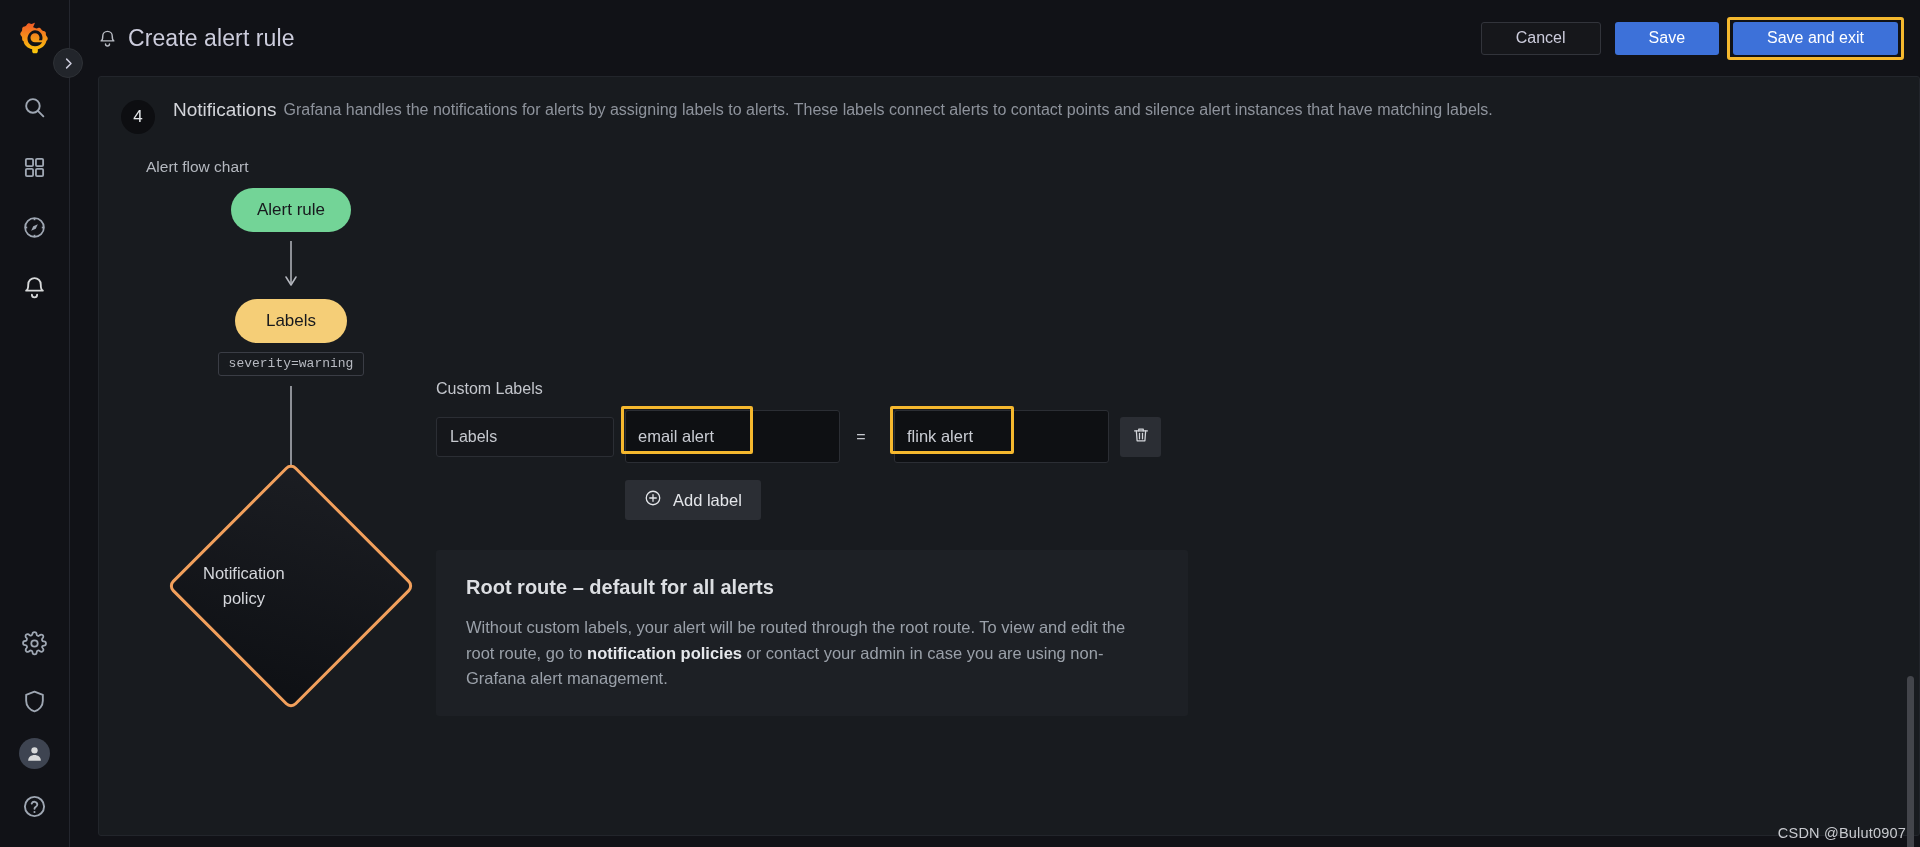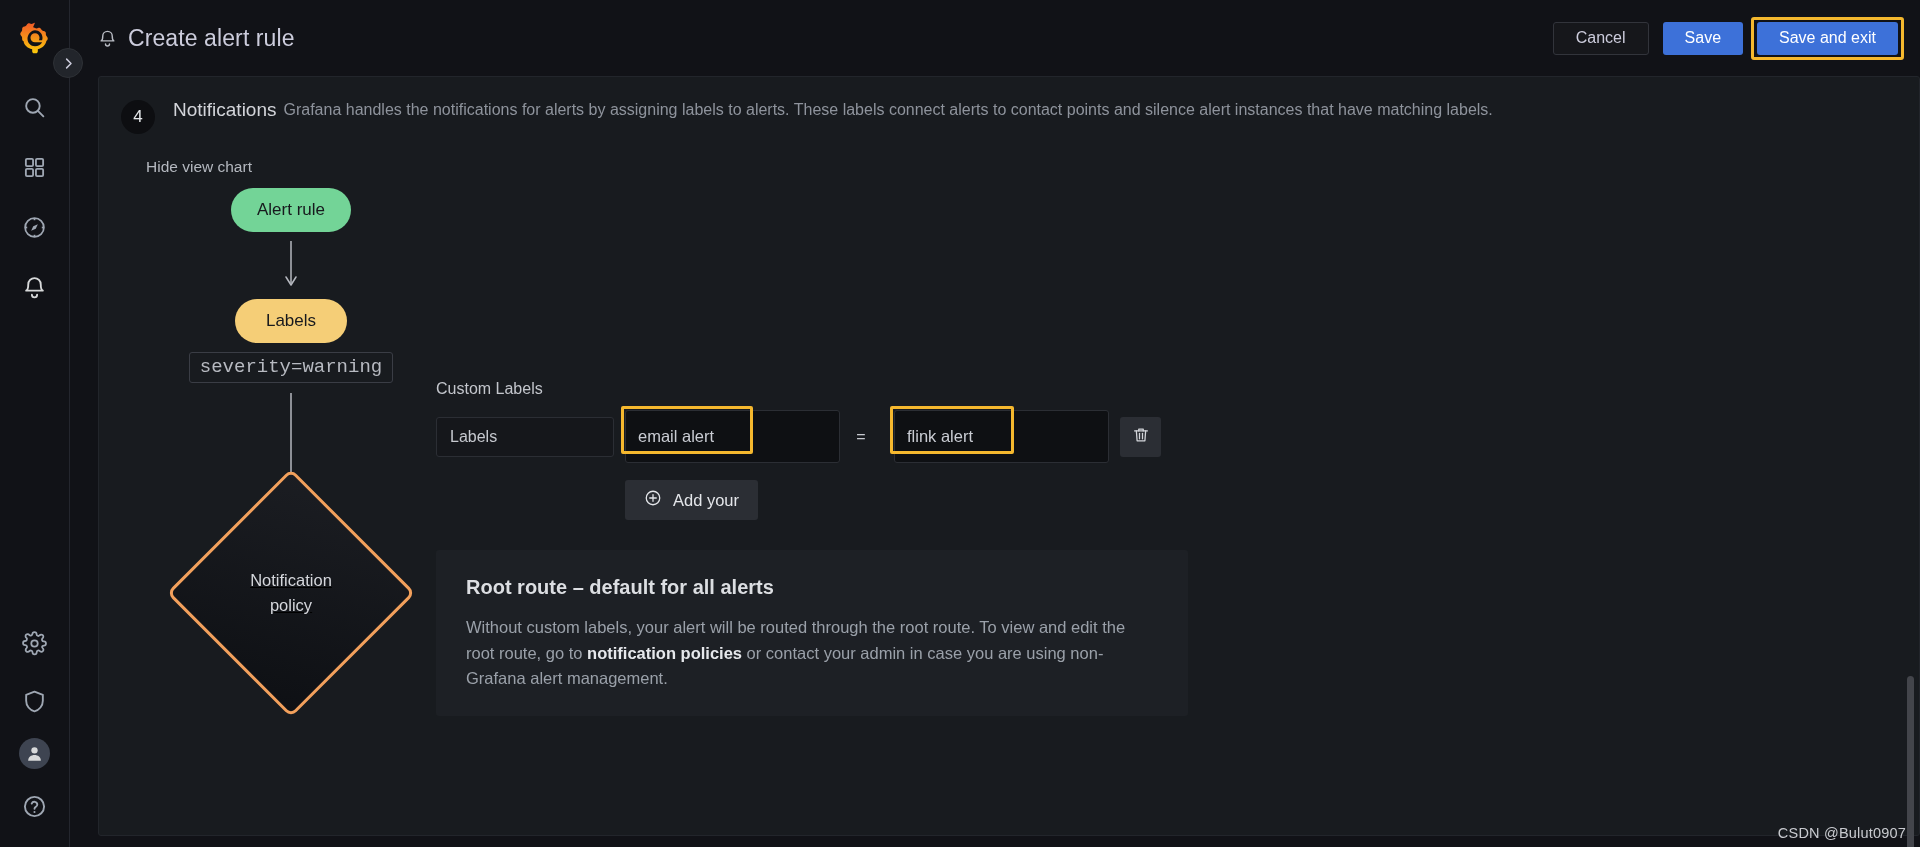--- a/index.html
+++ b/index.html
@@ -58,21 +58,21 @@
     background: #111217;
   }
   .page-title-wrap { display:flex; align-items:center; gap: 11px; }
   .bell-small { color:#b9bcc4; display:flex; align-items:center; }
   .page-title { font-size: 23px; color: #ccccdc; font-weight: 400; letter-spacing:.1px; }
   .topbar-actions { margin-left: auto; display:flex; align-items:center; gap: 14px; position:relative; }
 
   .btn {
     height: 33px; border-radius: 3px; font-size: 16px;
     display:flex; align-items:center; justify-content:center;
-    cursor: pointer; border: none; padding: 0 22px;
+    cursor: pointer; border: none; padding: 0 34px;
     font-family: "Liberation Sans", sans-serif;
   }
   .btn-secondary { background: #16171b; border: 1px solid #32343b; color: #ccccdc; }
   .btn-primary { background: #3d71d9; color: #ffffff; }
   .annot-box { position: relative; }
   .annot-box::after {
     content:""; position:absolute; left:-6px; top:-5px; right:-6px; bottom:-5px;
     border: 3px solid #f5b82e; border-radius: 3px; pointer-events:none;
   }
 
@@ -114,25 +114,25 @@
     display:flex; align-items:center; justify-content:center;
     font-size: 17px; color: #17191d; padding: 0 26px;
   }
   .pill-alert { background: #73d497; }
   .pill-labels { background: #f5ce77; }
   .arrow { display:flex; flex-direction:column; align-items:center; }
   .arrow svg { display:block; }
   .tag-chip {
     margin-top: 9px;
     border: 1px solid #3a3d45; border-radius: 3px;
-    padding: 3px 10px 4px; font-size: 19px;
+    padding: 3px 10px 4px; font-size: 13px;
     color: #b7bac1; font-family: "Liberation Mono", monospace;
     background: transparent;
   }
-  .diamond-wrap { position: relative; width: 176px; height: 176px; display:flex; align-items:center; justify-content:center;text-decoration:underline; }
+  .diamond-wrap { position: relative; width: 176px; height: 176px; display:flex; align-items:center; justify-content:flex-start; }
   .diamond {
     position:absolute; inset:0;
     border: 3px solid #f2a05c; border-radius: 8px;
     background: linear-gradient(150deg,#1b1d22,#0e1014);
     transform: rotate(45deg);
   }
   .diamond-label {
     position: relative; z-index: 2; text-align:center;
     font-size: 16.5px; color: #d5d7dc; line-height: 1.5;
   }
@@ -306,21 +306,21 @@
       <div class="panel">
 
         <div class="step-head">
           <div class="step-badge">4</div>
           <div class="step-texts">
             <div class="step-title">Notifications</div>
             <div class="step-desc">Grafana handles the notifications for alerts by assigning labels to alerts. These labels connect alerts to contact points and silence alert instances that have matching labels.</div>
           </div>
         </div>
 
-        <div class="hide-flow">Hide view chart</div>
+        <div class="hide-flow">Alert flow chart</div>
 
         <div class="body-cols">
 
           <div class="flow">
             <div class="pill pill-alert">Alert rule</div>
 
             <div class="arrow" style="margin:9px 0 8px;">
               <svg width="18" height="50" viewBox="0 0 18 50" fill="none" stroke="#b5b8bf" stroke-width="1.5">
                 <line x1="9" y1="0" x2="9" y2="42"></line>
                 <polyline points="4,36 9,44 14,36" fill="none" stroke-linecap="round" stroke-linejoin="round"></polyline>
@@ -380,21 +380,21 @@
             </div>
 
             <button class="add-label-btn">
               <span>
                 <svg width="18" height="18" viewBox="0 0 24 24" fill="none" stroke="currentColor" stroke-width="1.7" stroke-linecap="round">
                   <circle cx="12" cy="12" r="9"></circle>
                     <line x1="12" y1="7.6" x2="12" y2="16.4"></line>
                     <line x1="7.6" y1="12" x2="16.4" y2="12"></line>
                 </svg>
               </span>
-              <span>Add your</span>
+              <span>Add label</span>
             </button>
 
             <div class="root-card">
               <div class="root-title">Root route – default for all alerts</div>
               <div class="root-body">
                 <span>Without custom labels, your alert will be routed through the root route. To view and edit the root route, go to </span><span class="root-link">notification policies</span><span> or contact your admin in case you are using non-Grafana alert management.</span>
               </div>
             </div>
           </div>
 

